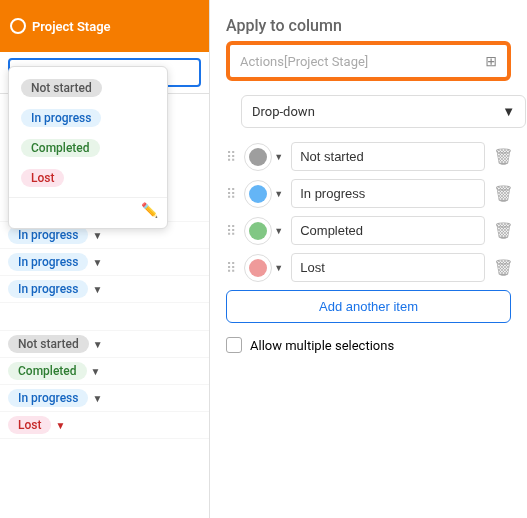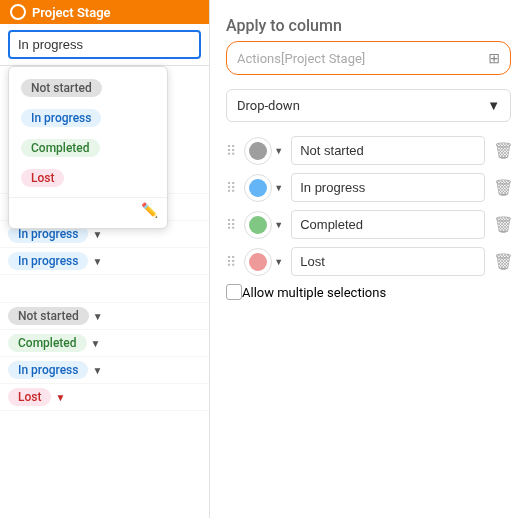--- a/index.html
+++ b/index.html
@@ -19,21 +19,21 @@
       border-right: 1px solid #e0e0e0;
       background: #fff;
       flex-shrink: 0;
       overflow: hidden;
       position: relative;
     }
 
     .left-header {
       background: #f57c00;
       color: #fff;
-      padding: 4px 10px;
+      padding: 18px 10px;
       font-weight: 600;
       font-size: 13px;
       display: flex;
       align-items: center;
       gap: 6px;
     }
 
     .left-header .circle-icon {
       width: 16px;
       height: 16px;
@@ -139,22 +139,22 @@
 
     .section-label {
       font-size: 16px;
       color: #666;
       margin-bottom: 6px;
       font-weight: 500;
     }
 
     .apply-col-input {
       width: 100%;
-      border: 1px solid #f97316;
-      border-radius: 12px;
+      border: 4px solid #f97316;
+      border-radius: 6px;
       padding: 8px 10px;
       font-size: 13px;
       color: #aaa;
       display: flex;
       align-items: center;
       justify-content: space-between;
       margin-bottom: 14px;
     }
 
     .grid-icon {
@@ -174,20 +174,21 @@
       border: 1px solid #ddd;
       border-radius: 6px;
       padding: 8px 10px;
       font-size: 13px;
       color: #333;
       display: flex;
       align-items: center;
       justify-content: space-between;
       margin-bottom: 14px;
       cursor: pointer;
+      margin-left: 15px;
     }
 
     
     .option-row {
       display: flex;
       align-items: center;
       gap: 8px;
       margin-bottom: 8px;
     }
 
@@ -248,20 +249,21 @@
       font-size: 13px;
       cursor: pointer;
       width: 100%;
       margin-bottom: 14px;
       font-weight: 500;
     }
 
     .checkbox-row {
       display: flex;
       align-items: center;
+      gap: 8px;
       margin-bottom: 14px;
     }
 
     .checkbox-box {
       width: 16px;
       height: 16px;
       border: 1px solid #aaa;
       border-radius: 3px;
       background: #fff;
       cursor: pointer;
@@ -398,20 +400,21 @@
     <div class="color-btn-wrap">
       <div class="color-btn">
         <div class="color-circle" style="background:#ef9a9a;"></div>
       </div>
       <span class="chevron-down" style="position:static;font-size:9px;">▼</span>
     </div>
     <input class="option-text-input" type="text" value="Lost" style="">
     <button class="trash-btn">🗑</button>
   </div>
 
+  <button class="add-item-btn">Add another item</button>
 
   <div class="checkbox-row">
     <div class="checkbox-box"></div>
     <span>Allow multiple selections</span>
   </div>
 
 
 </div>
 
 </body></html>

